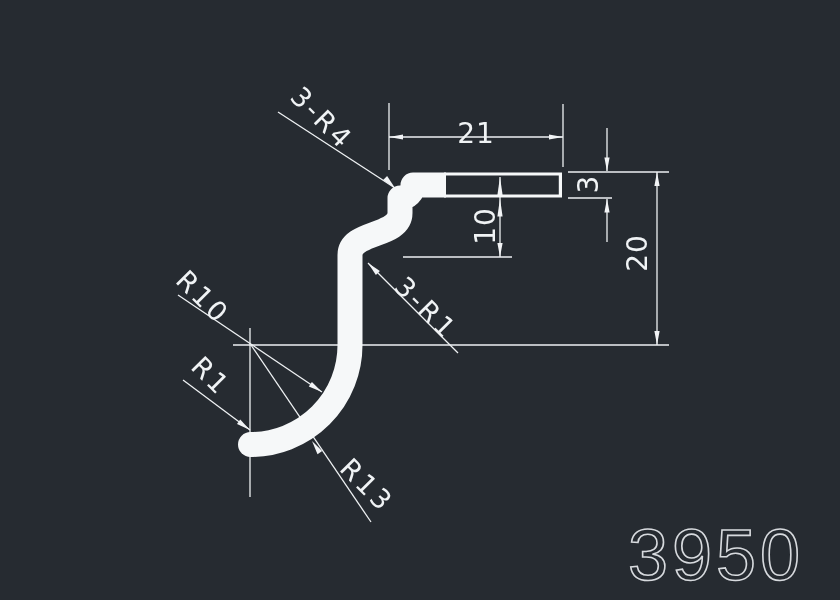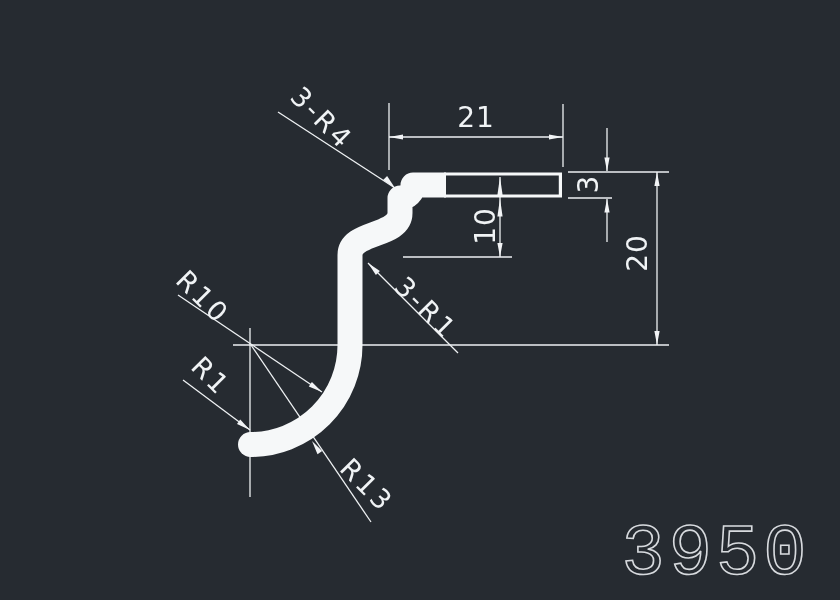--- a/index.html
+++ b/index.html
@@ -15,27 +15,27 @@
     position:absolute;
     color:#f0f3f5;
     font-size:28px;
     line-height:1;
     letter-spacing:1px;
     white-space:nowrap;
     user-select:none;
   }
   .rot-ccw{transform:translate(-50%,-50%) rotate(-90deg);}
   .rot-45{transform:translate(-50%,-50%) rotate(45deg); letter-spacing:3px;}
-  .upright{transform:translate(-50%,-50%);}
+  .upright{transform:translate(-50%,-50%);margin-top:16px;}
   .radius-label{font-size:27px;}
   #part-number{
     position:absolute;
     left:716px;top:555px;
     transform:translate(-50%,-50%);
-    font-family:Liberation Mono, monospace;
+    font-family:Liberation Sans, sans-serif;
     font-size:72px;
     letter-spacing:4px;
     color:#d7dade;
     -webkit-text-fill-color:transparent;
     -webkit-text-stroke:1.6px #d7dade;
     white-space:nowrap;
     user-select:none;
   }
 </style>
 </head>

